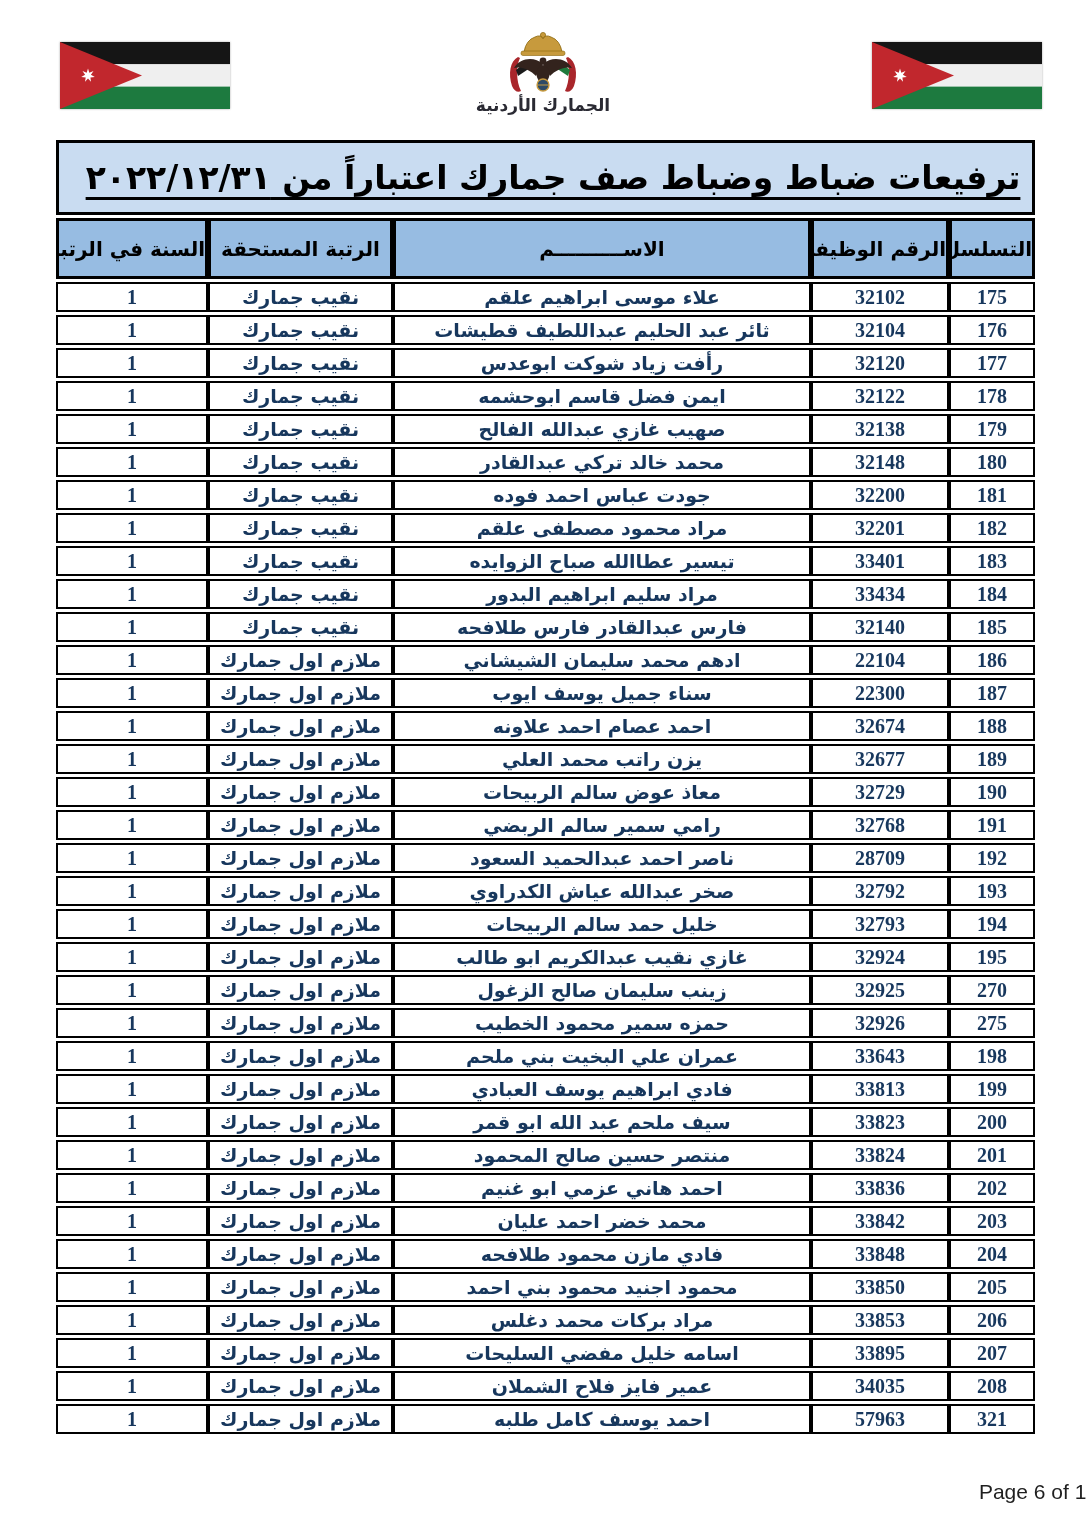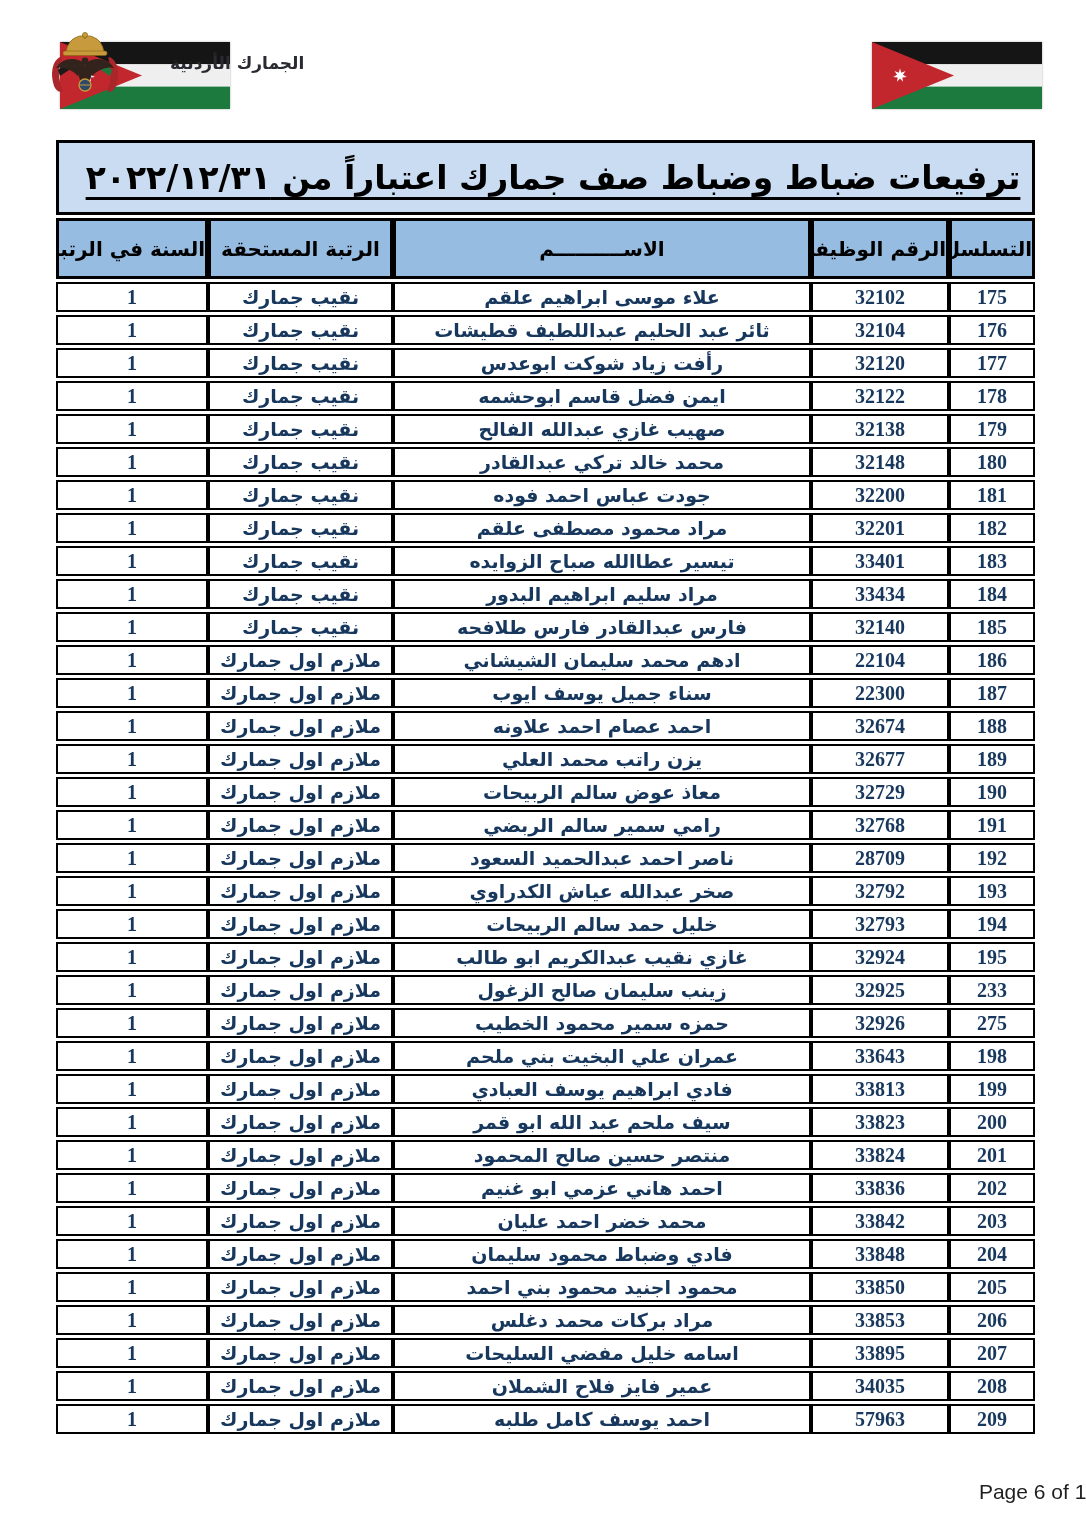--- a/index.html
+++ b/index.html
@@ -14,21 +14,21 @@
   }
 
   
   .flag { position:absolute; top:42px; width:170px; height:67px; }
   .flag-left  { left:60px; }
   .flag-right { left:872px; }
   .flag svg { display:block; width:100%; height:100%; box-shadow:0 0 2px rgba(0,0,0,.35); }
 
   .emblem {
     position:absolute; top:30px; left:0; width:100%;
-    display:flex; flex-direction:row; align-items:center;
+    display:flex; flex-direction:column; align-items:center;
     pointer-events:none;
   }
   .emblem-text {
     margin-top:1px;
     font-size:17px; font-weight:bold;
     color:#2a2a33;
     letter-spacing:1px;
     direction:rtl;
   }
 
@@ -305,21 +305,21 @@
             <td class="num">1</td>
           </tr>
           <tr>
             <td class="num">195</td>
             <td class="num">32924</td>
             <td class="ar">غازي نقيب عبدالكريم ابو طالب</td>
             <td class="ar">ملازم اول جمارك</td>
             <td class="num">1</td>
           </tr>
           <tr>
-            <td class="num">233</td>
+            <td class="num">270</td>
             <td class="num">32925</td>
             <td class="ar">زينب سليمان صالح الزغول</td>
             <td class="ar">ملازم اول جمارك</td>
             <td class="num">1</td>
           </tr>
           <tr>
             <td class="num">275</td>
             <td class="num">32926</td>
             <td class="ar">حمزه سمير محمود الخطيب</td>
             <td class="ar">ملازم اول جمارك</td>
@@ -363,21 +363,21 @@
           <tr>
             <td class="num">203</td>
             <td class="num">33842</td>
             <td class="ar">محمد خضر احمد عليان</td>
             <td class="ar">ملازم اول جمارك</td>
             <td class="num">1</td>
           </tr>
           <tr>
             <td class="num">204</td>
             <td class="num">33848</td>
-            <td class="ar">فادي وضباط محمود سليمان</td>
+            <td class="ar">فادي مازن محمود طلافحه</td>
             <td class="ar">ملازم اول جمارك</td>
             <td class="num">1</td>
           </tr>
           <tr>
             <td class="num">205</td>
             <td class="num">33850</td>
             <td class="ar">محمود اجنيد محمود بني احمد</td>
             <td class="ar">ملازم اول جمارك</td>
             <td class="num">1</td>
           </tr>
@@ -396,21 +396,21 @@
             <td class="num">1</td>
           </tr>
           <tr>
             <td class="num">208</td>
             <td class="num">34035</td>
             <td class="ar">عمير فايز فلاح الشملان</td>
             <td class="ar">ملازم اول جمارك</td>
             <td class="num">1</td>
           </tr>
           <tr>
-            <td class="num">209</td>
+            <td class="num">321</td>
             <td class="num">57963</td>
             <td class="ar">احمد يوسف كامل طلبه</td>
             <td class="ar">ملازم اول جمارك</td>
             <td class="num">1</td>
           </tr>
         </tbody>
     </table>
 
   </div>
 

